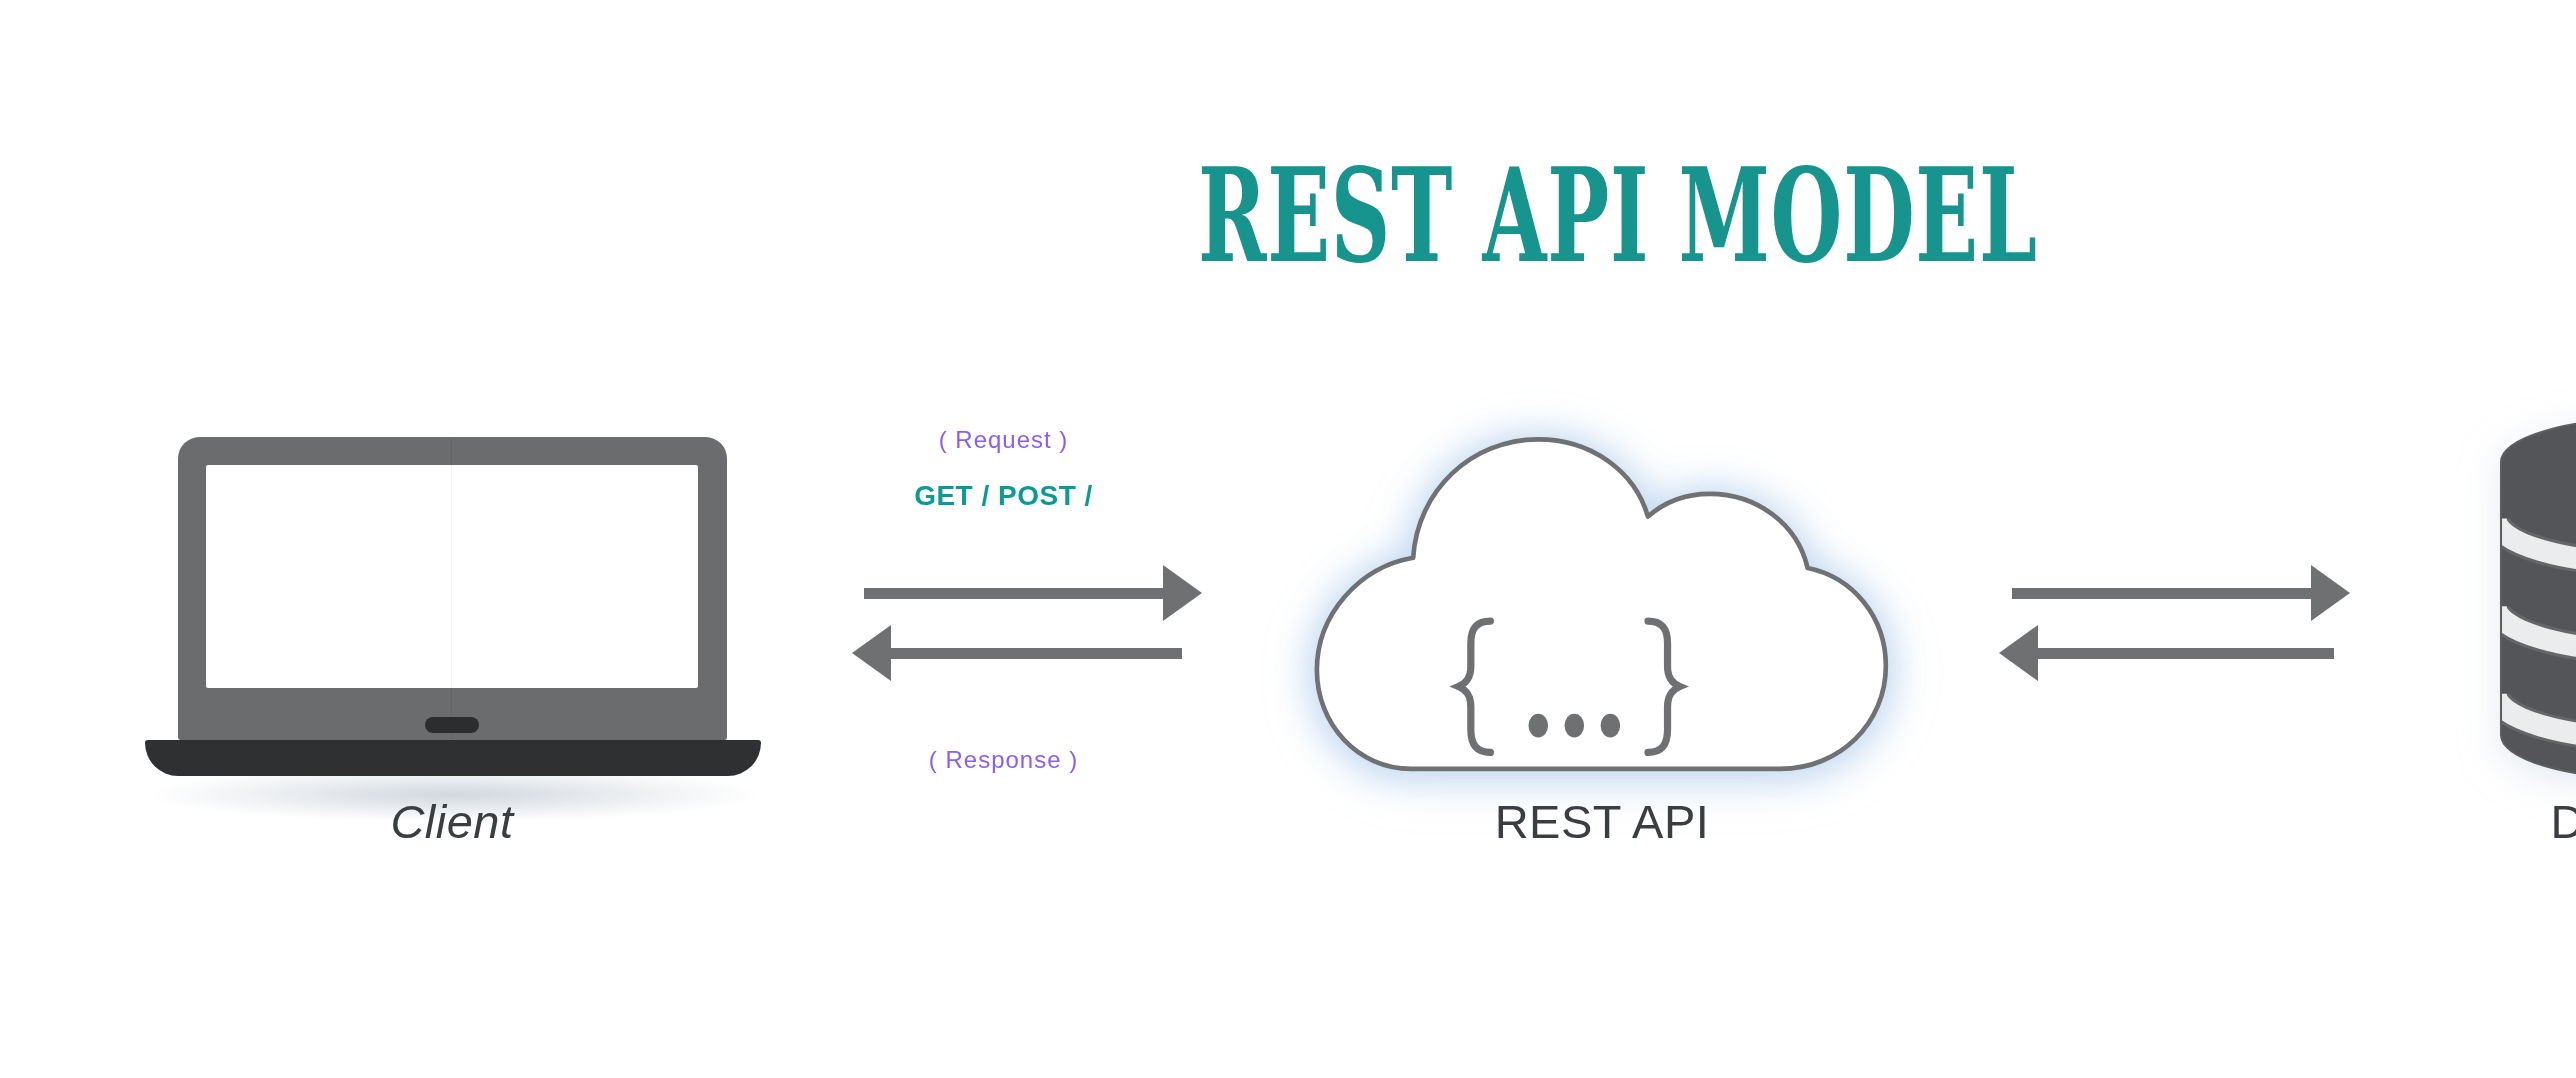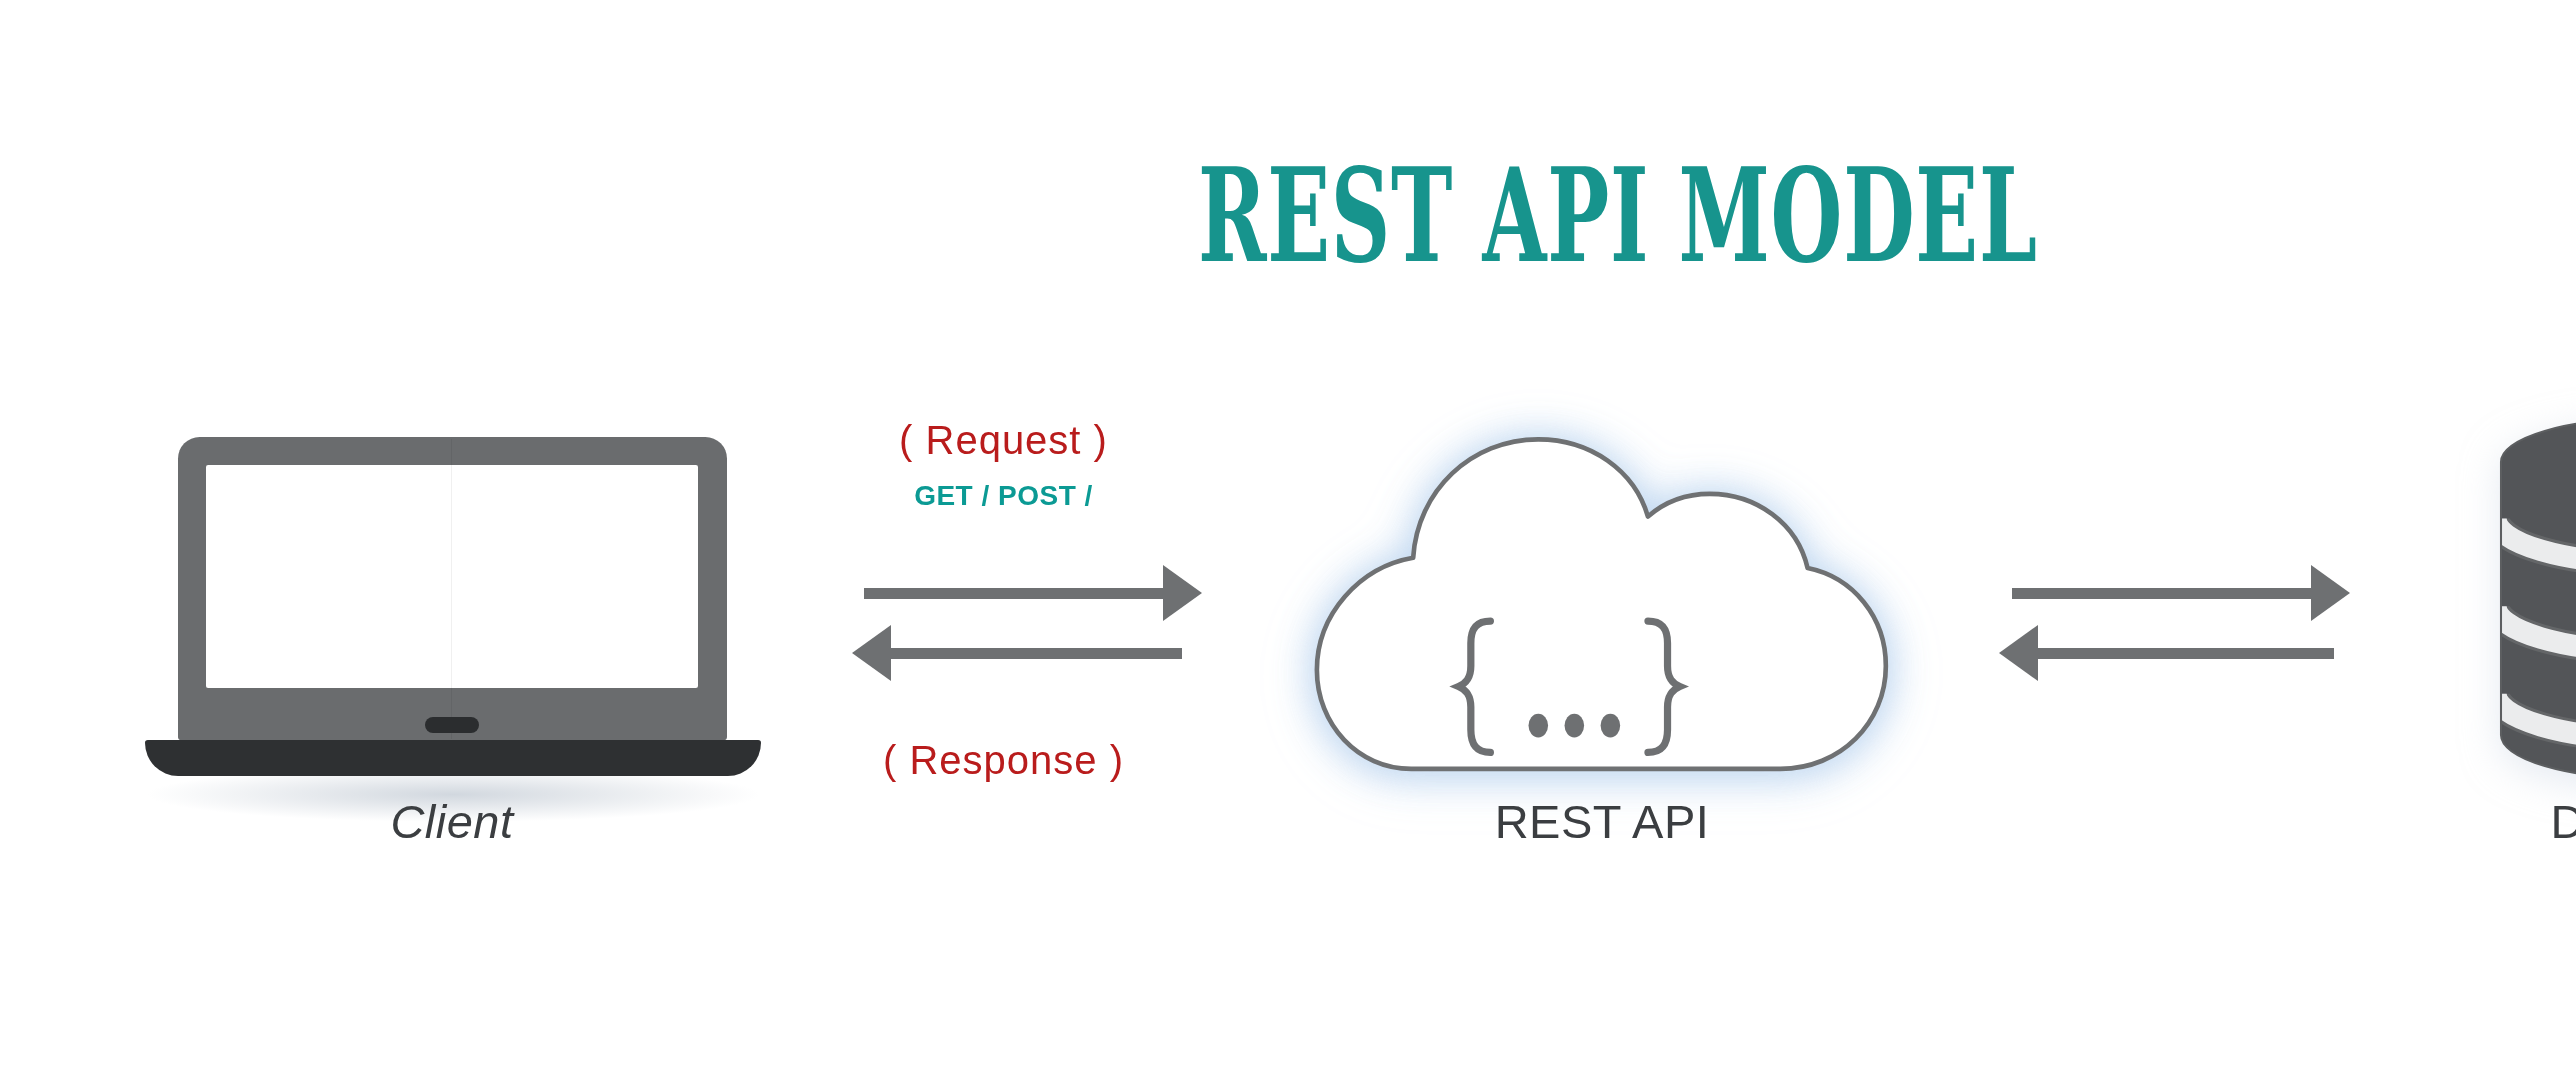--- a/index.html
+++ b/index.html
@@ -33,21 +33,21 @@
     text-align:center;line-height:57px;
     font-size:47px;color:#3b3e41;letter-spacing:0.5px;
   }
   .node-label.client{left:246px;font-style:italic;}
   .node-label.api{left:1396px;}
   .node-label.db{left:2447px;}
 
   
   .flow-labels{position:absolute;left:823px;top:0;width:361px;height:1078px;pointer-events:none;}
   .flow-line{position:absolute;left:0;width:361px;text-align:center;white-space:nowrap;}
-  .flow-annot{font-size:40px;line-height:36px;color:#b91c1c;letter-spacing:1px;}
+  .flow-annot{font-size:24px;line-height:36px;color:#8b5cf6;letter-spacing:1px;}
   .flow-teal{font-size:28px;line-height:32px;font-weight:bold;color:#0b9a94;letter-spacing:0.5px;}
   .fl-request{top:422px;}
   .fl-m1{top:480px;}
   .fl-m2{top:530px;}
   .fl-json{top:685px;}
   .fl-response{top:742px;}
 
   
   .arrow{position:absolute;height:57px;}
   .arrow .shaft{position:absolute;top:23px;height:11.3px;background:#6e7072;}

